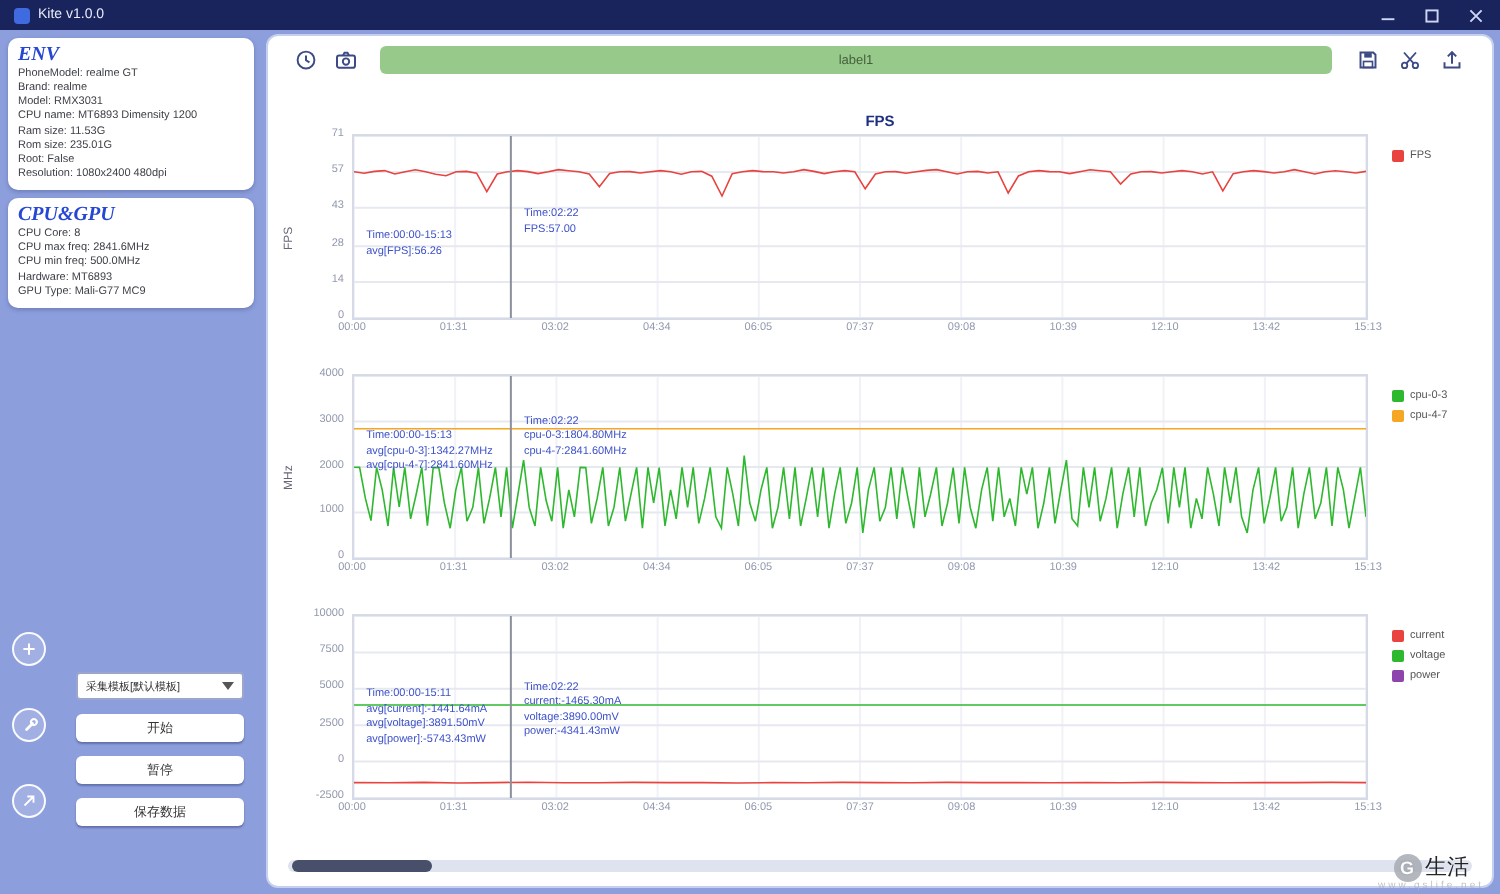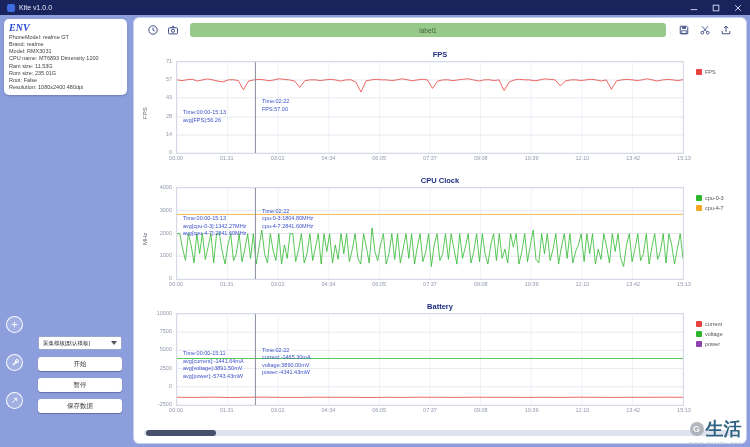--- a/index.html
+++ b/index.html
@@ -86,21 +86,21 @@
   .scroll-handle { position:absolute; left:2px; top:0; bottom:0; width:70px;
     background:#474f6b; border-radius:3px; }
 
   
   .watermark { position:absolute; right:8px; bottom:1px; z-index:10; text-align:center;
     opacity:.85; pointer-events:none; }
   .wm-row { display:flex; align-items:center; gap:2px; justify-content:center; }
   .wm-logo { width:14px; height:14px; border-radius:50%; background:#a7abb3; color:#fff;
     font-size:9px; font-weight:bold; display:flex; align-items:center; justify-content:center;
     text-shadow:0 0 1px #888; }
-  .wm-text { font-size:18px; font-weight:bold; color:#0c4a6e;
+  .wm-text { font-size:11px; font-weight:normal; color:#000000;
     text-shadow:0 0 1px #fff; }
   .wm-sub { font-size:5px; letter-spacing:1.5px; color:#b3b7bf; margin-top:-1px; }
 </style>
 </head>
 <body>
 
 <div class="titlebar">
   <span class="tb-logo"></span>
   <span class="tb-title">Kite v1.0.0</span>
   <div class="tb-controls">
@@ -127,20 +127,30 @@
     <div class="card-title">ENV</div>
     <div>
         <div class="card-line">PhoneModel: realme GT</div>
         <div class="card-line">Brand: realme</div>
         <div class="card-line">Model: RMX3031</div>
         <div class="card-line">CPU name: MT6893 Dimensity 1200</div>
         <div class="card-line">Ram size: 11.53G</div>
         <div class="card-line">Rom size: 235.01G</div>
         <div class="card-line">Root: False</div>
         <div class="card-line">Resolution: 1080x2400 480dpi</div>
+      </div>
+  </div>
+  <div class="card">
+    <div class="card-title">CPU&amp;GPU</div>
+    <div>
+        <div class="card-line">CPU Core: 8</div>
+        <div class="card-line">CPU max freq: 2841.6MHz</div>
+        <div class="card-line">CPU min freq: 500.0MHz</div>
+        <div class="card-line">Hardware: MT6893</div>
+        <div class="card-line">GPU Type: Mali-G77 MC9</div>
       </div>
   </div>
 
   <div class="fab fab-plus">
     <svg width="9" height="9" viewBox="0 0 16 16">
         <path d="M8 3v10 M3 8h10" stroke="currentColor" stroke-width="1.8" fill="none"></path>
       </svg>
   </div>
   <div class="fab fab-wrench">
     <svg width="10" height="10" viewBox="0 0 16 16">
@@ -270,21 +280,20 @@
         <div class="legend">
             <div class="legend-item">
               <span class="swatch" style="background: rgb(232, 67, 63);"></span>
               <span>FPS</span>
             </div>
           </div>
       </div>
     </div>
 
     <div class="chart">
-      <div class="chart-title">CPU Clock</div>
       <div class="chart-body">
         <div class="ylabel">MHz</div>
         <div class="yaxis">
             <span style="top: 91px;">0</span>
             <span style="top: 68.25px;">1000</span>
             <span style="top: 45.5px;">2000</span>
             <span style="top: 22.75px;">3000</span>
             <span style="top: 0px;">4000</span>
           </div>
         <div class="plot">
@@ -340,21 +349,20 @@
             </div>
             <div class="legend-item">
               <span class="swatch" style="background: rgb(245, 166, 35);"></span>
               <span>cpu-4-7</span>
             </div>
           </div>
       </div>
     </div>
 
     <div class="chart">
-      <div class="chart-title">Battery</div>
       <div class="chart-body">
         <div class="ylabel"></div>
         <div class="yaxis">
             <span style="top: 91px;">-2500</span>
             <span style="top: 72.8px;">0</span>
             <span style="top: 54.6px;">2500</span>
             <span style="top: 36.4px;">5000</span>
             <span style="top: 18.2px;">7500</span>
             <span style="top: 0px;">10000</span>
           </div>

